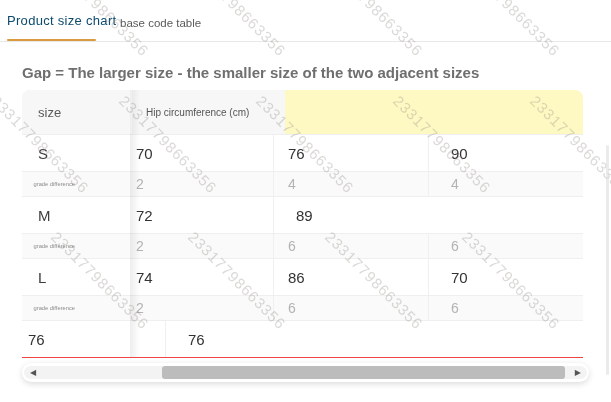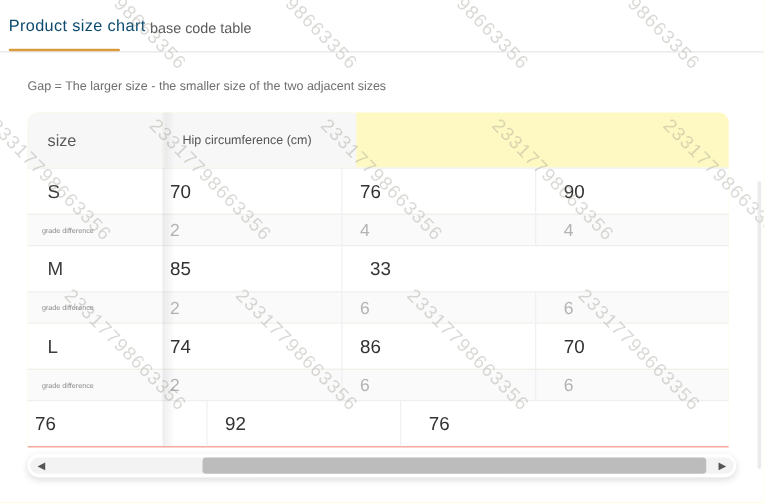--- a/index.html
+++ b/index.html
@@ -14,21 +14,21 @@
     transform:rotate(45deg);transform-origin:0 0;
     font-size:15px;letter-spacing:1px;color:rgba(140,136,128,0.32);
   }
   
   .tabbar{position:absolute;left:0;top:0;width:611px;height:42px;z-index:2;}
   .tab-divider{position:absolute;left:0;top:41px;width:611px;height:1px;background:#e8e8e8;}
   .tab-active{position:absolute;left:7px;top:13px;font-size:13px;color:#0c4a6e;letter-spacing:.3px;cursor:pointer;}
   .tab-underline{position:absolute;left:7px;top:39px;width:89px;height:2px;background:#d99b3d;border-radius:1px;}
   .tab-inactive{position:absolute;left:120px;top:17px;font-size:11.5px;color:#5a5a5a;cursor:pointer;}
   
-  .gap-note{position:absolute;left:22px;top:64px;font-size:10px;color:#6f6f6f;z-index:2;}
+  .gap-note{position:absolute;left:22px;top:64px;font-size:15px;color:#6f6f6f;z-index:2;font-weight:bold;}
   
   .size-table{
     position:absolute;left:22px;top:90px;width:561px;z-index:1;
     background:#fef9c3;border-radius:8px 8px 0 0;
     border-bottom:1px solid #ef4444;
   }
   .thead{display:flex;height:44px;background:transparent;}
   .hc{
     box-sizing:border-box;display:flex;align-items:center;
     background:#f7f7f7;font-size:10px;color:#555;height:44px;
@@ -120,22 +120,22 @@
         <div class="cell c3">90</div>
       </div>
       <div class="row gap-row">
         <div class="cell c0 gap-label">grade difference</div>
         <div class="cell c1">2</div>
         <div class="cell c2">4</div>
         <div class="cell c3">4</div>
       </div>
       <div class="row size-row">
         <div class="cell c0">M</div>
-        <div class="cell c1">85</div>
-        <div class="cell c3">33</div>
+        <div class="cell c1">72</div>
+        <div class="cell c3">89</div>
       </div>
       <div class="row gap-row">
         <div class="cell c0 gap-label">grade difference</div>
         <div class="cell c1">2</div>
         <div class="cell c2">6</div>
         <div class="cell c3">6</div>
       </div>
       <div class="row size-row">
         <div class="cell c0">L</div>
         <div class="cell c1">74</div>
@@ -143,21 +143,20 @@
         <div class="cell c3">70</div>
       </div>
       <div class="row gap-row">
         <div class="cell c0 gap-label">grade difference</div>
         <div class="cell c1">2</div>
         <div class="cell c2">6</div>
         <div class="cell c3">6</div>
       </div>
       <div class="row size-row">
         <div class="cell c1">76</div>
-        <div class="cell c2">92</div>
         <div class="cell c3">76</div>
       </div>
     </div>
   <div class="col-shadow"></div>
 </div>
 
 <div class="hscroll">
   <div class="hscroll-track"></div>
   <div class="hs-arrow left">◀</div>
   <div class="hscroll-thumb"></div>

